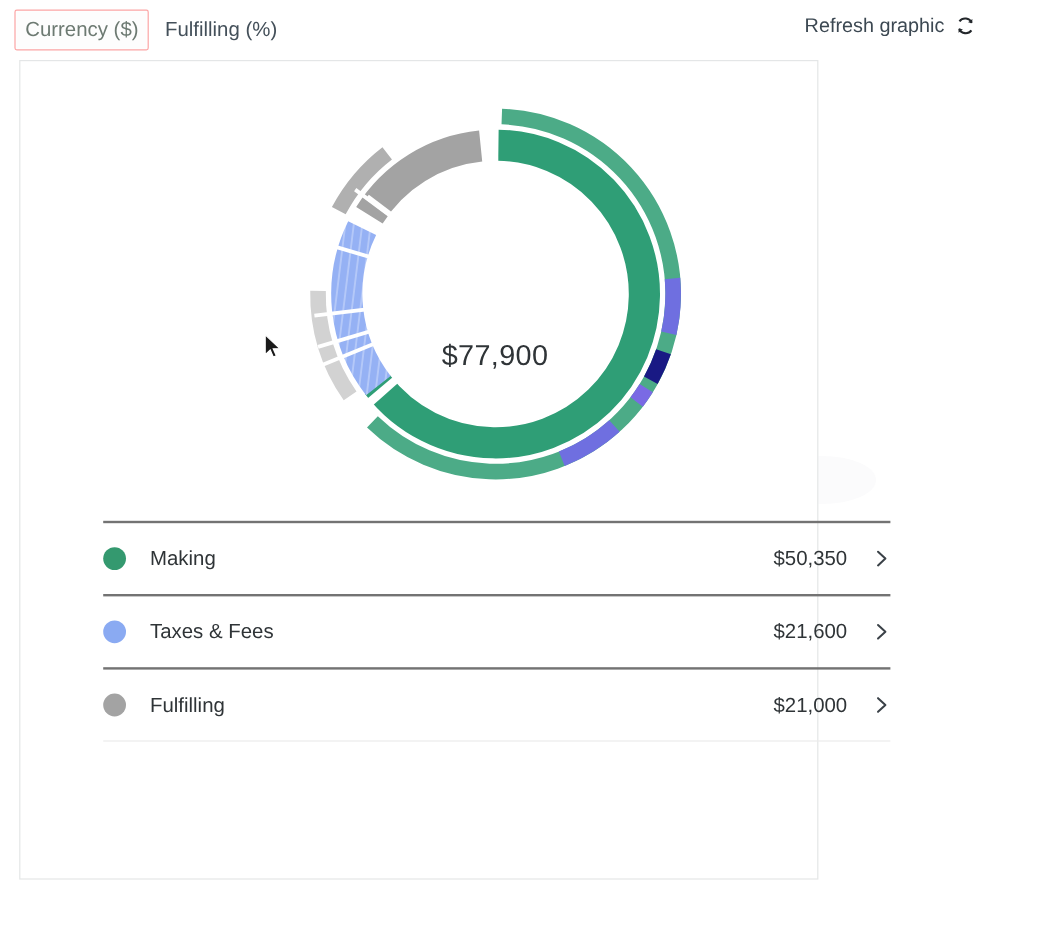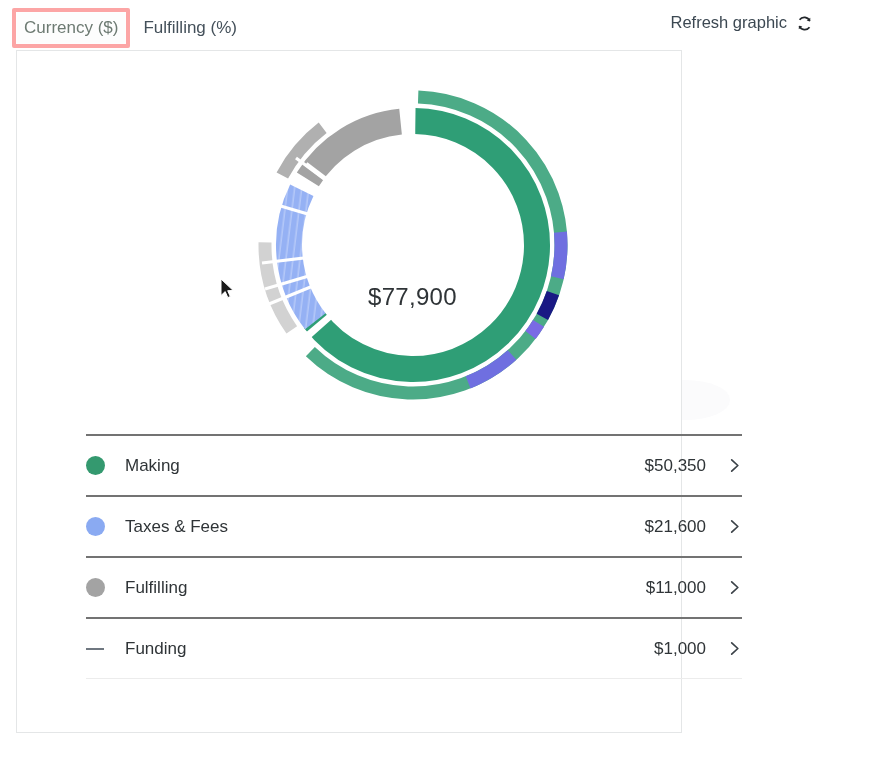--- a/index.html
+++ b/index.html
@@ -37,35 +37,35 @@
     padding: 6px 8px;
     color: #5f6b64;
     background: transparent;
     border: 1px solid transparent;
     border-radius: 2px;
     cursor: pointer;
     white-space: nowrap;
     font-family: "Liberation Sans", sans-serif;
   }
   .tab.active {
-    border: 4px solid #fca5a5;
+    border: 1px solid #fca5a5;
     color: #6d7a72;
     background: #fdfdfd;
     box-shadow: 0 0 0 1px rgba(255,255,255,0.6) inset;
   }
   .tab.inactive {
     color: #44505a;
   }
 
   .refresh {
     position: absolute;
     right: 60px;
     top: 13px;
     display: flex;
-    align-items: flex-end;
+    align-items: flex-start;
     gap: 9px;
     cursor: pointer;
   }
   .refresh-label {
     font-size: 16.5px;
     color: #3c4852;
     white-space: nowrap;
   }
   .refresh-icon {
     width: 17px;
@@ -295,36 +295,26 @@
       <svg class="chev" viewBox="0 0 14 18">
         <path d="M3.5 3 L10 9 L3.5 15" fill="none" stroke="#3b4248" stroke-width="1.8" stroke-linecap="round" stroke-linejoin="round"></path>
       </svg>
     </div>
 
     <div class="legend-row">
       <span class="swatch">
         <span class="dot" style="background:#a3a3a3"></span>
       </span>
       <span class="legend-label">Fulfilling</span>
-      <span class="legend-value">$11,000</span>
+      <span class="legend-value">$21,000</span>
       <svg class="chev" viewBox="0 0 14 18">
         <path d="M3.5 3 L10 9 L3.5 15" fill="none" stroke="#3b4248" stroke-width="1.8" stroke-linecap="round" stroke-linejoin="round"></path>
       </svg>
     </div>
 
-    <div class="legend-row">
-      <span class="swatch">
-        <span class="dash" style="background:#6f7780"></span>
-      </span>
-      <span class="legend-label">Funding</span>
-      <span class="legend-value">$1,000</span>
-      <svg class="chev" viewBox="0 0 14 18">
-        <path d="M3.5 3 L10 9 L3.5 15" fill="none" stroke="#3b4248" stroke-width="1.8" stroke-linecap="round" stroke-linejoin="round"></path>
-      </svg>
-    </div>
 
 
   </div>
 </div>
 
 <svg class="cursor" viewBox="0 0 16 22">
   <path d="M1 1 L1 17.5 L5.2 13.6 L7.8 19.6 L10.3 18.5 L7.7 12.7 L13.2 12.5 Z" fill="#1a1a1a" stroke="#ffffff" stroke-width="1"></path>
 </svg>
 
 </body></html>

